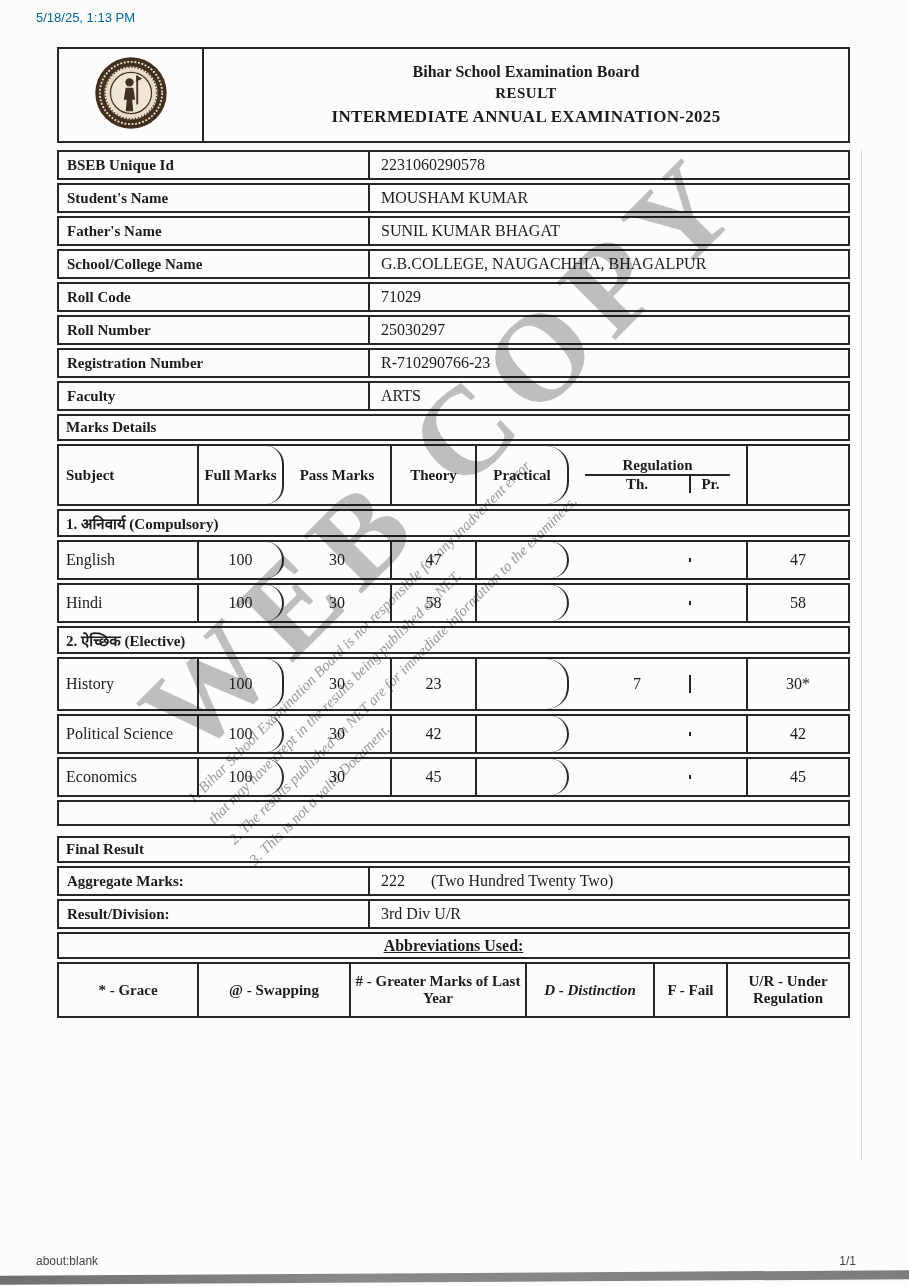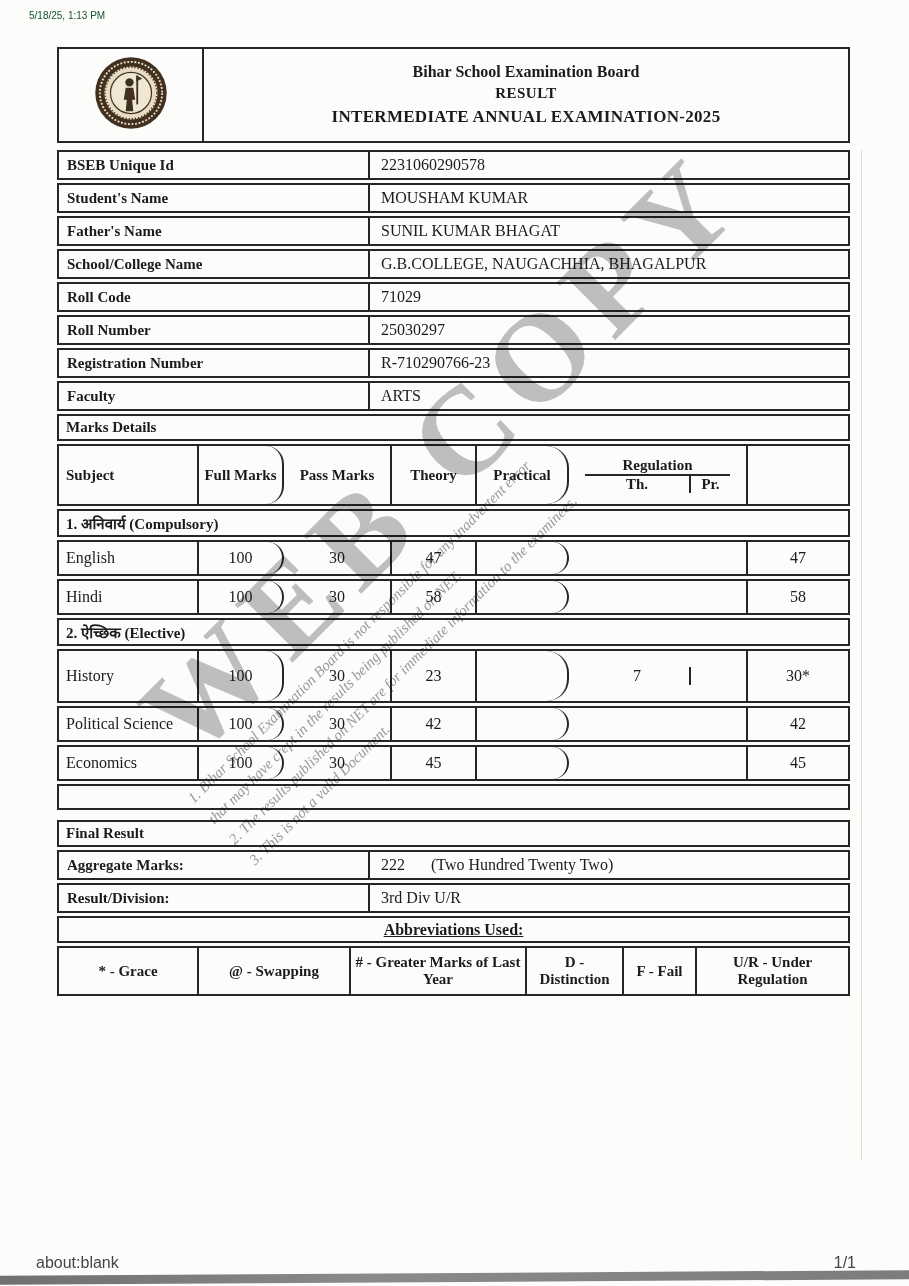--- a/index.html
+++ b/index.html
@@ -7,29 +7,29 @@
   .page{
     position:relative;
     width:909px;height:1286px;
     background:#fcfcfa;
     font-family:"Liberation Serif", serif;
     color:#1b1b1b;
     overflow:hidden;
   }
   
   .print-datetime{
-    position:absolute;left:29px;top:10px;
+    position:absolute;left:36px;top:10px;
     font-family:"Liberation Sans", sans-serif;
-    font-size:10px;color:#14532d;
+    font-size:13px;color:#0369a1;
   }
   .print-footer{
     position:absolute;left:36px;top:1254px;width:820px;
     display:flex;justify-content:space-between;
     font-family:"Liberation Sans", sans-serif;
-    font-size:16px;color:#454545;
+    font-size:12px;color:#454545;
   }
   
   .scan-bottom-bar{
     position:absolute;left:-6px;bottom:4px;width:925px;height:9px;
     background:linear-gradient(90deg,#6f6f6f,#8a8a8a 40%,#7c7c7c);
     transform:rotate(-0.35deg);
   }
   .scan-right-line{
     position:absolute;left:861px;top:150px;height:1010px;width:1px;
     background:#dcdcd8;
@@ -56,21 +56,21 @@
   .lbl{
     width:311px;box-sizing:border-box;border-right:2px solid #262626;
     font-weight:bold;font-size:15px;
     display:flex;align-items:center;padding:3px 8px;
   }
   .val{flex:1;display:flex;align-items:center;padding:3px 11px;font-size:16px;border-radius:12px;}
   .fullrow{display:flex;align-items:center;min-height:27px;padding:2px 7px;font-weight:bold;font-size:15px;}
 
   
   .mhead{display:flex;height:62px;font-weight:bold;font-size:15px;}
-  .mc{box-sizing:border-box;border-right:2px solid #262626;display:flex;align-items:center;justify-content:center;text-align:center;padding:1px 3px;}
+  .mc{box-sizing:border-box;border-right:2px solid #262626;display:flex;align-items:center;justify-content:center;text-align:center;padding:9px 3px;}
   .c-subj{width:140px;justify-content:flex-start;text-align:left;padding-left:7px;}
   .c-full{width:85px;border-radius:18px;}
   .c-pass{width:108px;}
   .c-theory{width:85px;}
   .c-prac{width:92px;border-radius:22px;}
   .c-reg{width:179px;display:flex;flex-direction:column;padding:16px;align-items:stretch;}
   .c-reg .reg-top{height:28px;border-bottom:2px solid #262626;display:flex;align-items:center;justify-content:center;box-sizing:border-box;}
   .c-reg .reg-sub{flex:1;display:flex;}
   .c-rth{width:106px;box-sizing:border-box;border-right:2px solid #262626;display:flex;align-items:center;justify-content:center;}
   .c-rpr{flex:1;display:flex;align-items:center;justify-content:center;}
@@ -78,21 +78,21 @@
   .mrow{display:flex;min-height:30px;font-size:16px;font-weight:normal;}
   .mrow .mc{font-weight:normal;}
   .empty-row{height:26px;}
   .gap8{height:7px;}
 
   
   .agg-val .num{margin-right:26px;}
   .abbrev-title{justify-content:center;font-size:16px;}
   .abbrev-title span{text-decoration:underline;}
   .arow{display:flex;min-height:50px;font-weight:bold;font-size:15px;}
-  .a1{width:140px;} .a2{width:152px;} .a3{width:176px;} .a4{width:97px;} .a5{width:73px;} .a6{flex:1;border-right:none;}
+  .a1{width:140px;} .a2{width:152px;} .a3{width:176px;} .a4{width:128px;font-style:italic;} .a5{width:73px;} .a6{flex:1;border-right:none;}
 
   
   .wm-layer{position:absolute;inset:0;z-index:3;pointer-events:none;mix-blend-mode:multiply;}
   .wm-big{
     position:absolute;left:55px;top:400px;width:740px;
     transform:rotate(-45deg);
     font-weight:bold;font-size:125px;letter-spacing:14px;
     color:#8f8f8f;opacity:.55;text-align:center;
     font-family:"Liberation Serif", serif;white-space:nowrap;
   }

